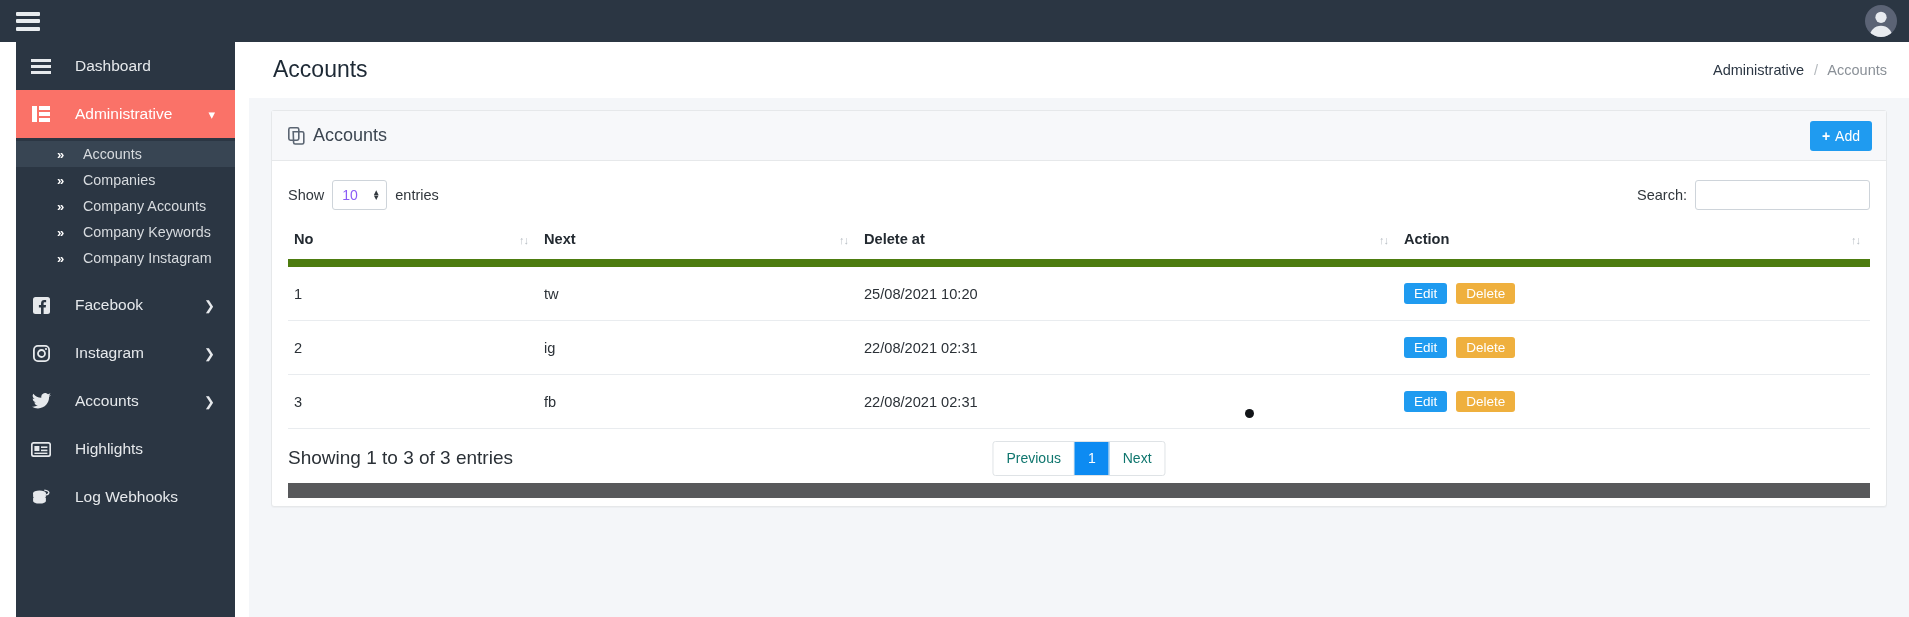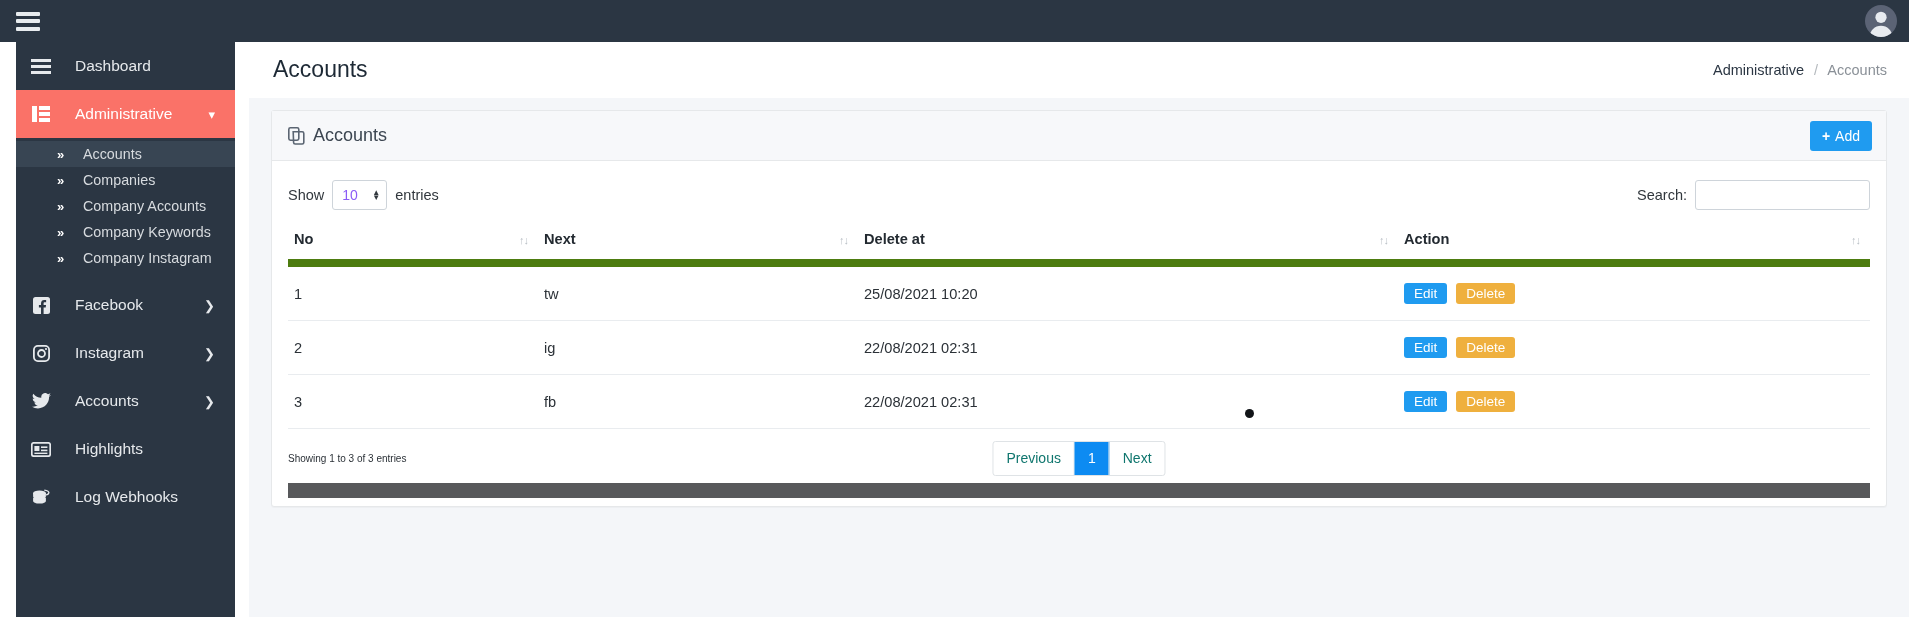--- a/index.html
+++ b/index.html
@@ -153,21 +153,21 @@
     font-size: 13.5px; color: #ffffff; cursor: pointer;
     font-family: "Liberation Sans", sans-serif;
   }
   .btn-edit { background: #1f9bf0; }
   .btn-del { background: #efb03e; margin-left: 5px; }
 
   .dt-bottom {
     display: flex; align-items: center; justify-content: space-between;
     padding: 14px 0 10px 0; position: relative; min-height: 54px;
   }
-  .dt-info { font-size: 10px; color: #2b3137; }
+  .dt-info { font-size: 19px; color: #2b3137; }
   .pager {
     position: absolute; left: 50%; transform: translateX(-50%);
     display: flex; border: 1px solid #dfe3e6; border-radius: 3px; overflow: hidden;
     background: #fff;
   }
   .pager .pg {
     padding: 0 13px; height: 33px; line-height: 33px; font-size: 14px;
     color: #0f766e; cursor: pointer; border-right: 1px solid #e8ebed;
   }
   .pager .pg:last-child { border-right: none; }

